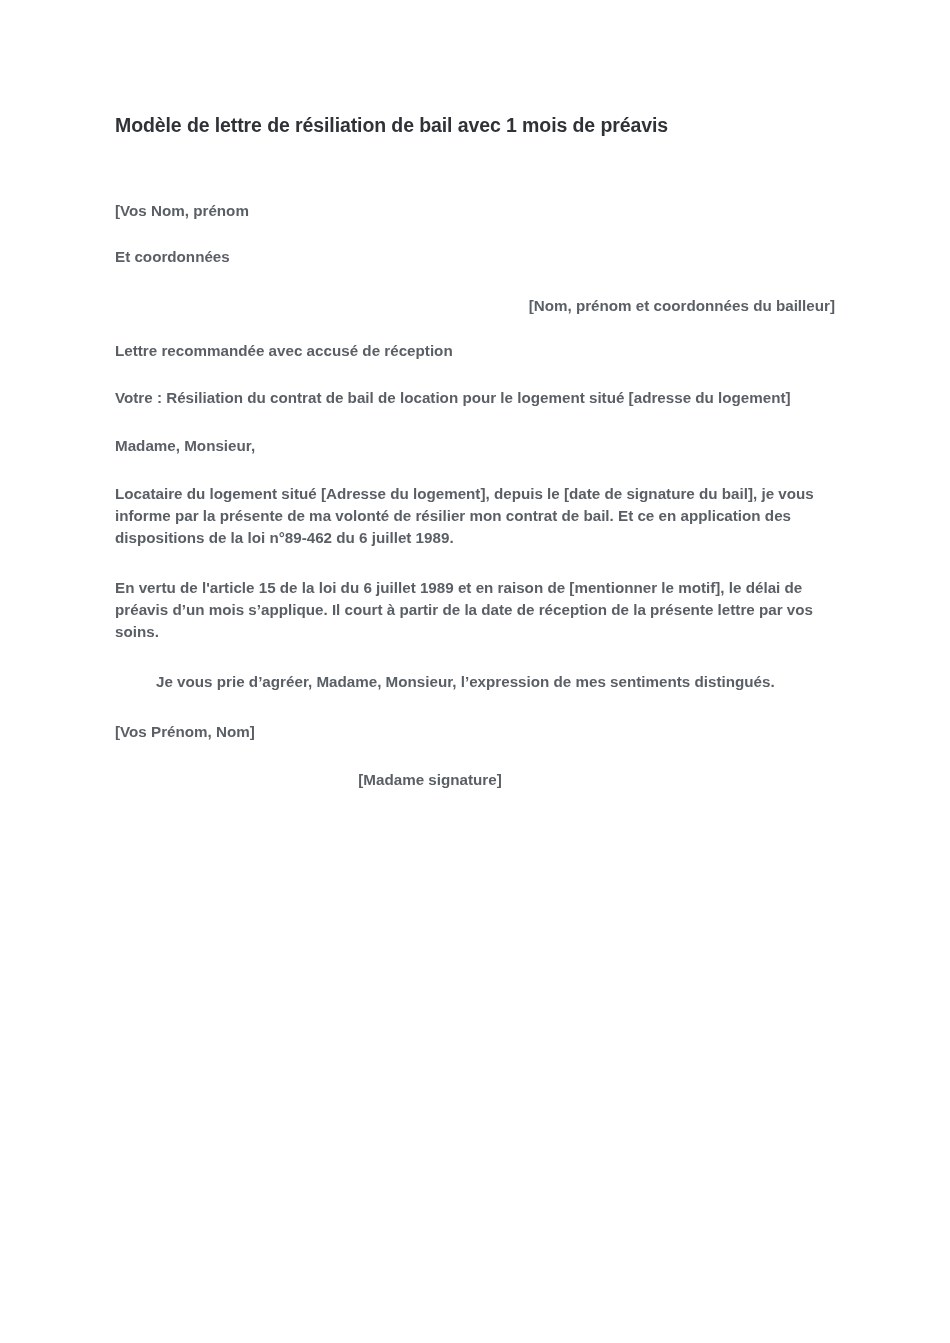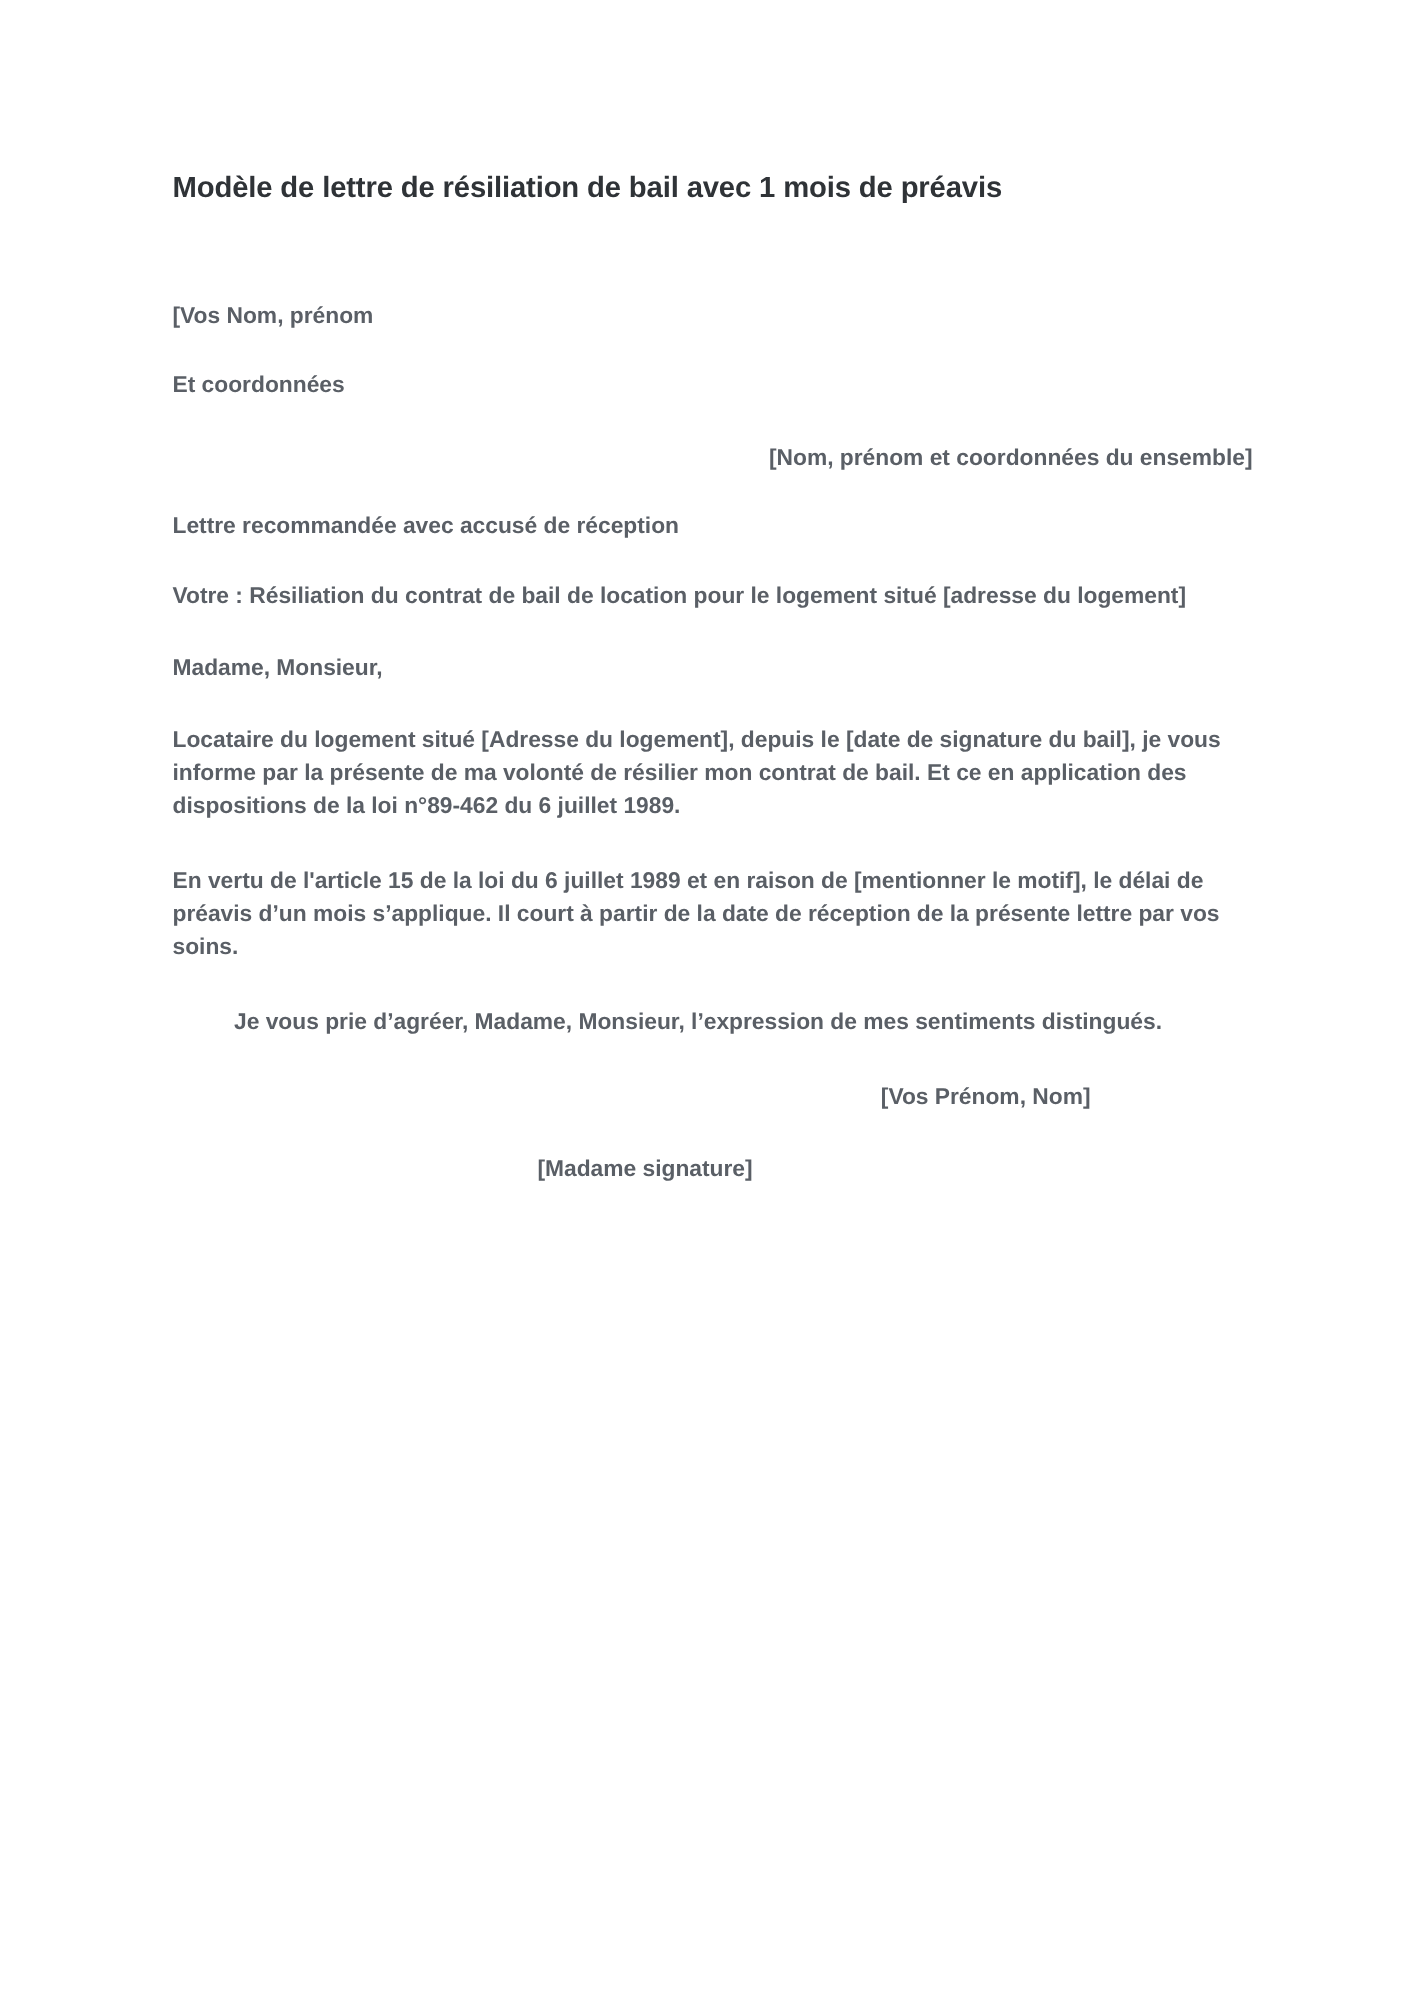--- a/index.html
+++ b/index.html
@@ -50,42 +50,42 @@
   .sp-place-date    { margin-top: 27px; text-align: right; padding-right: 3px; }
   .sp-registered    { margin-top: 23px; }
   .sp-subject       { margin-top: 25px; }
   .sp-salutation    { margin-top: 25px; }
   .sp-para1         { margin-top: 26px; }
   .sp-para2         { margin-top: 28px; }
   .sp-para3         { margin-top: 28px; }
   .sp-para4         { margin-top: 28px; margin-left: 41px; }
   .sp-signature-name {
     margin-top: 28px;
-    text-align: right;
+    text-align: left;
     padding-right: 110px;
   }
   .sp-signature-line {
     margin-top: 26px;
     text-align: center;
     padding-right: 92px;
   }
 </style>
 </head>
 <body>
 
 <div class="page">
   <div class="content">
 
     <h1 class="doc-title">Modèle de lettre de résiliation de bail avec 1 mois de préavis</h1>
 
     <p class="block sp-sender-name">[Vos Nom, prénom</p>
 
     <p class="block sp-sender-coords">Et coordonnées</p>
 
-    <p class="block sp-recipient">[Nom, prénom et coordonnées du ensemble]</p>
+    <p class="block sp-recipient">[Nom, prénom et coordonnées du bailleur]</p>
 
 
     <p class="block sp-registered">Lettre recommandée avec accusé de réception</p>
 
     <p class="block sp-subject">Votre : Résiliation du contrat de bail de location pour le logement situé [adresse du logement]</p>
 
     <p class="block sp-salutation">Madame, Monsieur,</p>
 
     <p class="block sp-para1">Locataire du logement situé [Adresse du logement], depuis le [date de signature du bail], je vous informe par la présente de ma volonté de résilier mon contrat de bail. Et ce en application des dispositions de la loi n°89-462 du 6 juillet 1989.</p>
 

